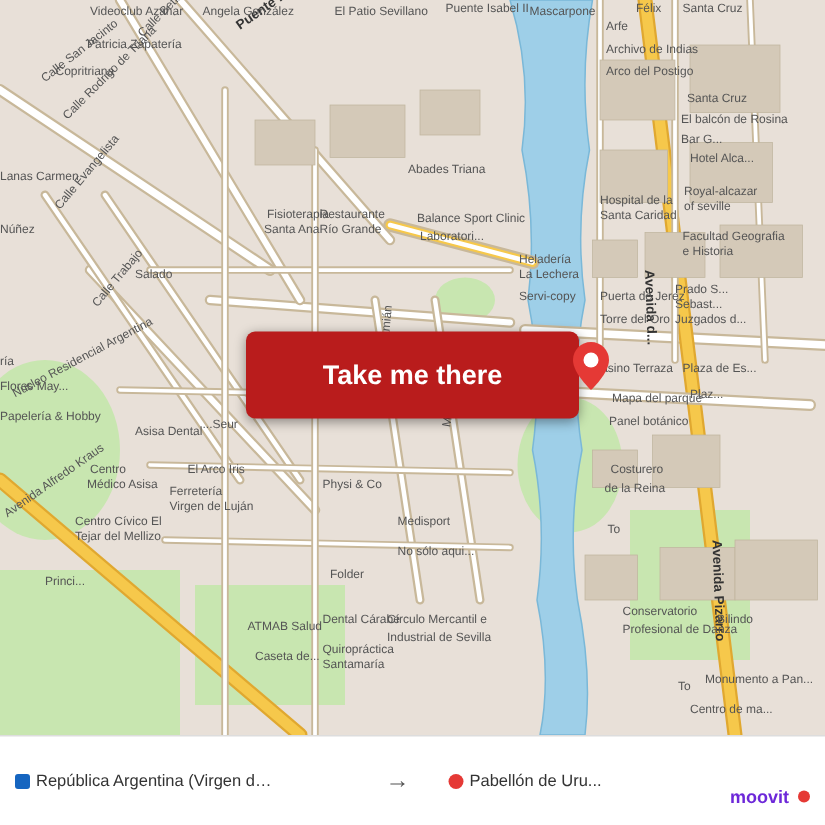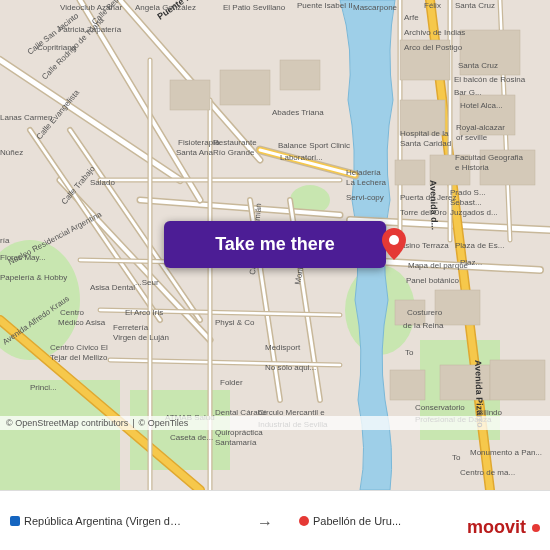--- a/index.html
+++ b/index.html
@@ -25,22 +25,22 @@
       top: 0; left: 0;
       width: 100%; height: 100%;
     }
 
     
     #take-me-there-btn {
       position: absolute;
       top: 221px;
       left: 164px;
       width: 222px;
-      height: 47px;
-      background: #4c1d95;
+      height: 58px;
+      background: #b91c1c;
       color: white;
       border: none;
       border-radius: 6px;
       font-size: 18px;
       font-weight: bold;
       cursor: pointer;
       display: flex;
       align-items: center;
       justify-content: center;
       box-shadow: 0 2px 8px rgba(0,0,0,0.4);
@@ -87,23 +87,23 @@
     #moovit-logo {
       position: absolute;
       right: 10px;
       bottom: 12px;
       display: flex;
       align-items: center;
       gap: 4px;
     }
 
     .moovit-text {
-      font-size: 18px;
+      font-size: 12px;
       font-weight: bold;
-      color: #b91c1c;
+      color: #6d28d9;
     }
 
     .moovit-dot {
       width: 8px;
       height: 8px;
       background: #e53935;
       border-radius: 50%;
       display: inline-block;
       margin-left: 2px;
     }
@@ -339,25 +339,20 @@
 
   <button id="take-me-there-btn">Take me there</button>
 
   <div id="pin-destination" class="location-pin">
     <svg viewBox="0 0 24 32" xmlns="http://www.w3.org/2000/svg">
       <path d="M12 0C5.373 0 0 5.373 0 12c0 9 12 20 12 20s12-11 12-20c0-6.627-5.373-12-12-12z" fill="#e53935"></path>
       <circle cx="12" cy="12" r="5" fill="white"></circle>
     </svg>
   </div>
 
-  <div class="copyright-bar">
-    <span>© OpenStreetMap contributors</span>
-    <span>|</span>
-    <span>© OpenTiles</span>
-  </div>
 </div>
 
 <div id="bottom-bar">
   <div id="route-from">
     <div style="display:flex; align-items:center; gap:4px; flex:1;">
 
       <div style="width:10px;height:10px;background:#1565c0;border-radius:50;border-radius:2px;"></div>
       <span class="station-name">República Argentina (Virgen de ...</span>
     </div>
     <span class="arrow-icon">→</span>

